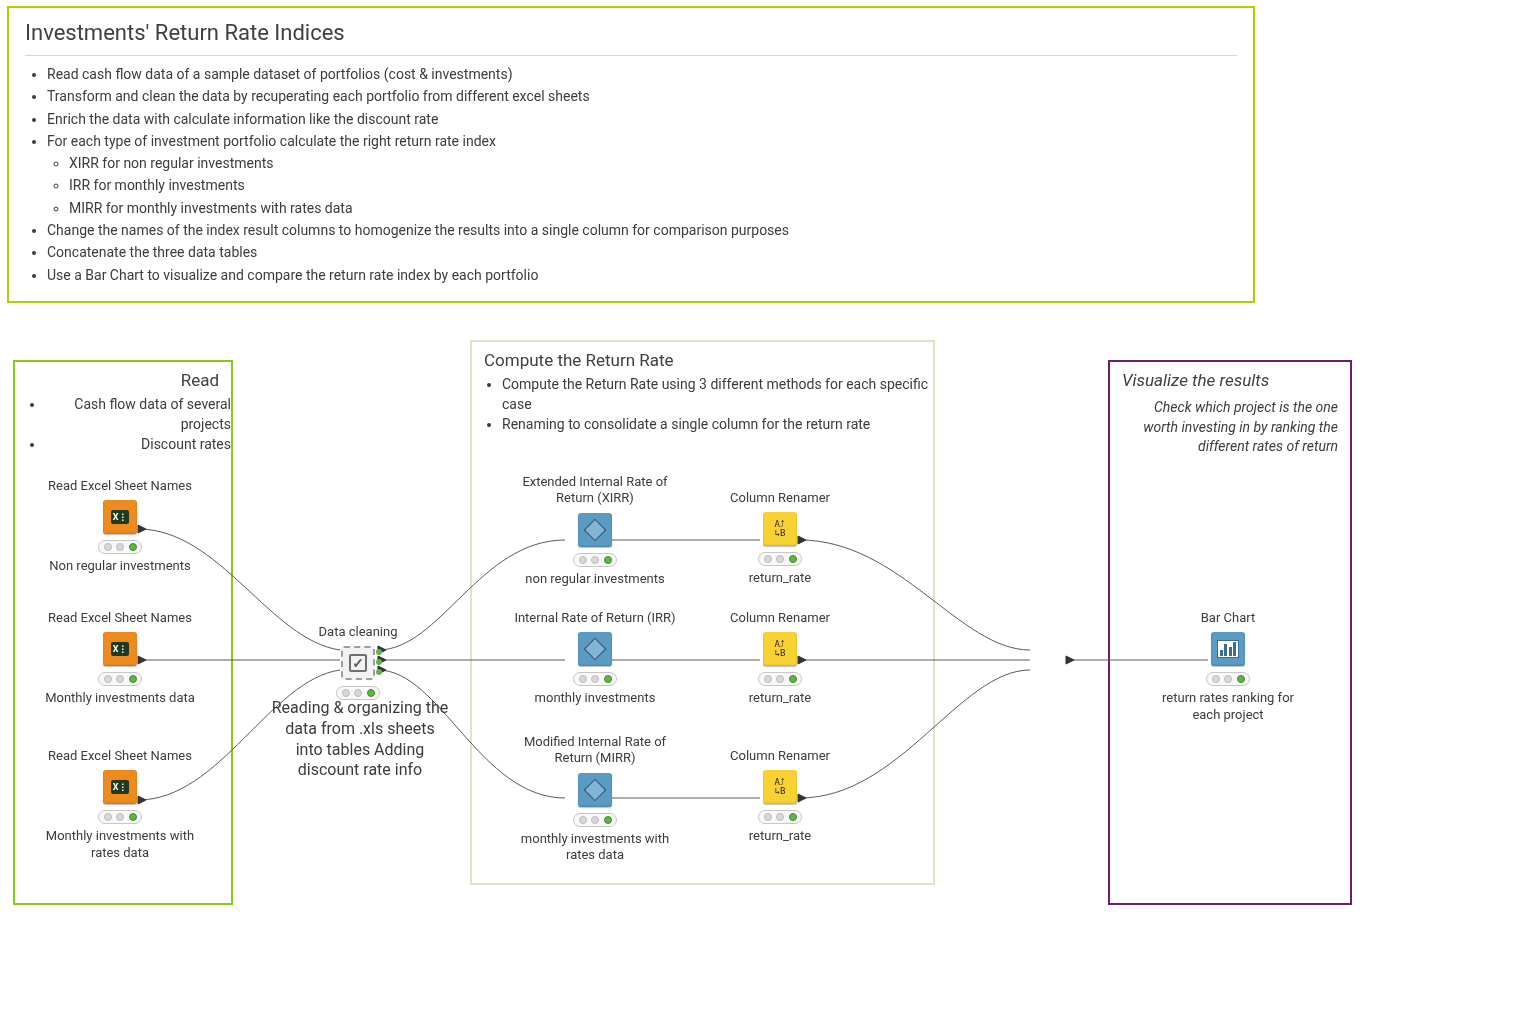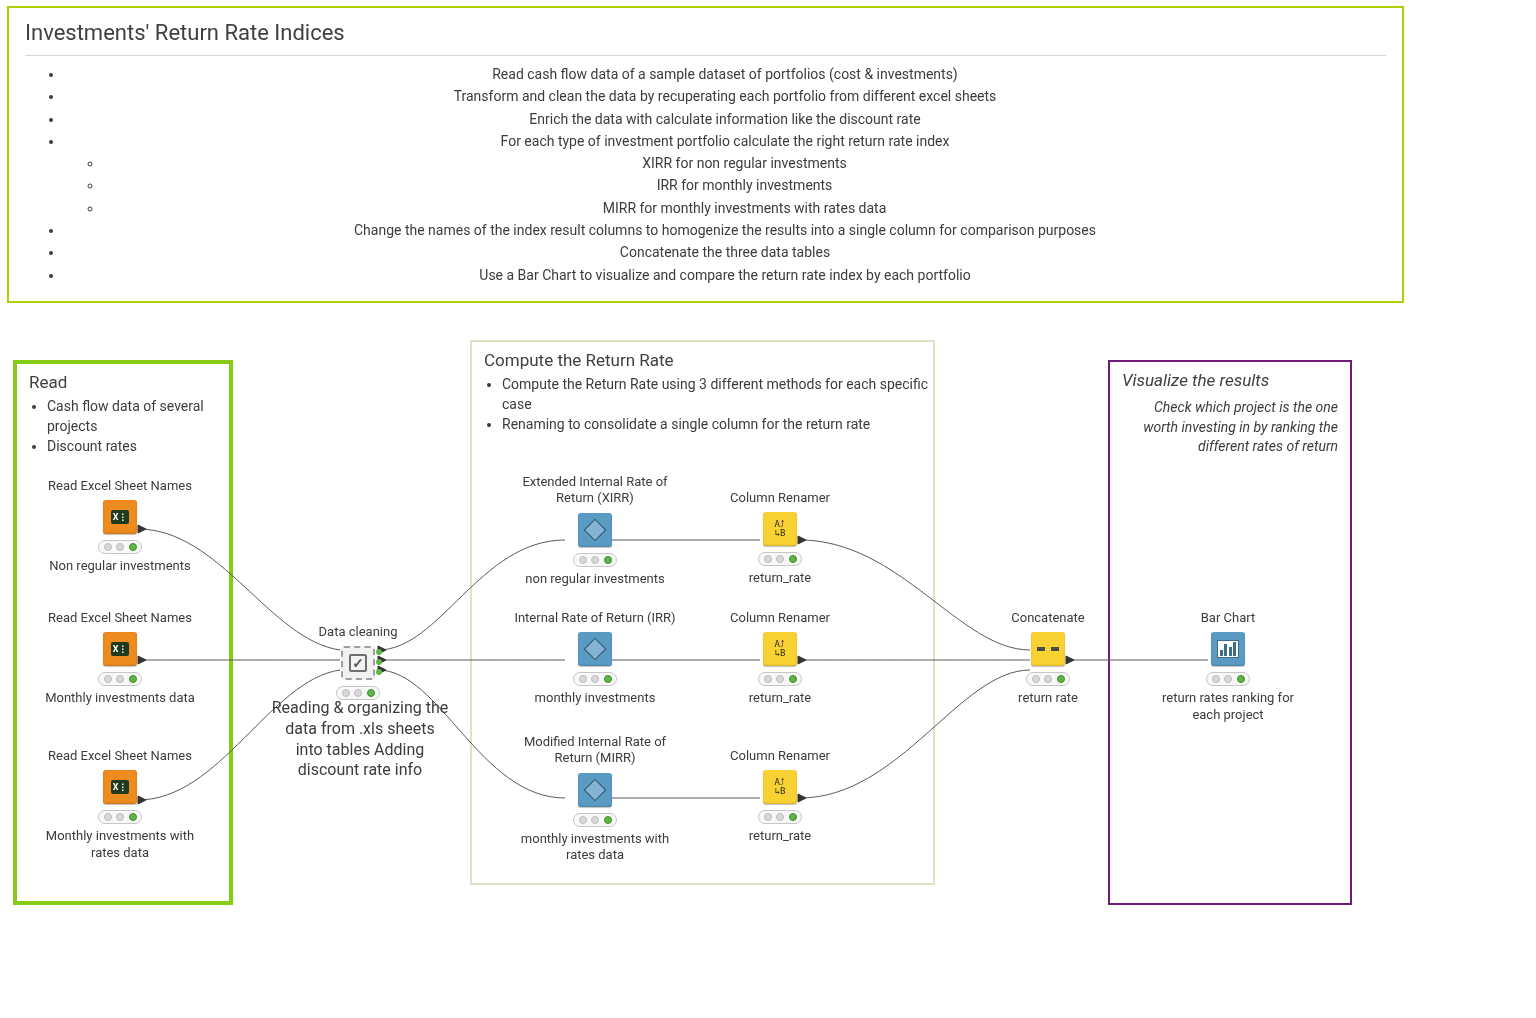--- a/index.html
+++ b/index.html
@@ -13,37 +13,37 @@
     height: 1018px;
     overflow: hidden;
     position: relative;
   }
 
   
   .desc-box {
     position: absolute;
     left: 7px;
     top: 6px;
-    width: 1397px;
+    width: 1248px;
     border: 2px solid #aecf00;
     background: #ffffff;
     padding: 10px 16px 14px 16px;
   }
   .desc-box h1 {
     margin: 2px 0 10px 0;
     font-weight: 400;
     font-size: 22px;
     color: #404040;
   }
   .desc-box hr {
     border: none;
     border-top: 1px solid #d6d6d6;
     margin: 2px 0 8px 0;
   }
-  .desc-box ul { margin: 0 0 0 39px; padding: 0; text-align: center; }
+  .desc-box ul { margin: 0 0 0 22px; padding: 0; }
   .desc-box li { margin: 2px 0; line-height: 1.45; list-style: disc; }
   .desc-box ul ul li { list-style: circle; }
 
   
   .canvas {
     position: absolute;
     left: 0;
     top: 0;
     width: 1536px;
     height: 1018px;
@@ -60,21 +60,21 @@
     stroke-width: 1;
   }
   svg.wires .port-tri { fill: #333; stroke: #333; }
 
   
   .group {
     position: absolute;
     background: #ffffff;
     font-size: 14px;
   }
-  .group.read    { border: 4px solid #84cc16; }
+  .group.read    { border: 2px solid #84cc16; text-align: right; }
   .group.compute { border: 2px solid #e1e1c8; }
   .group.vis     { border: 2px solid #701a75; font-style: italic; }
   .group .g-title { font-size: 17px; font-weight: 400; padding: 8px 12px 4px 12px; color: #404040; }
   .group ul { margin: 0 0 0 30px; padding: 0; }
   .group li { margin: 1px 0; line-height: 1.4; list-style: disc; }
   .group p  { margin: 4px 12px; line-height: 1.4; text-align: right; }
 
   
   .node {
     position: absolute;
@@ -372,32 +372,20 @@
         <div class="rename-glyph">A⤴<br>↳B</div>
       </div>
     <div class="traffic">
         <span class="dot"></span>
         <span class="dot"></span>
         <span class="dot green"></span>
       </div>
     <div class="caption">return_rate</div>
   </div>
 
-  <div class="node" style="left:968px; top:610px;">
-    <div class="title">Concatenate</div>
-    <div class="icon yellow">
-        <div class="concat-glyph"></div>
-      </div>
-    <div class="traffic">
-        <span class="dot"></span>
-        <span class="dot"></span>
-        <span class="dot green"></span>
-      </div>
-    <div class="caption">return rate</div>
-  </div>
 
   <div class="node" style="left:1148px; top:610px;">
     <div class="title">Bar Chart</div>
     <div class="icon blue">
       <div class="bar-glyph">
           <span style="height:6px"></span>
           <span style="height:12px"></span>
           <span style="height:9px"></span>
           <span style="height:14px"></span>
         </div>

